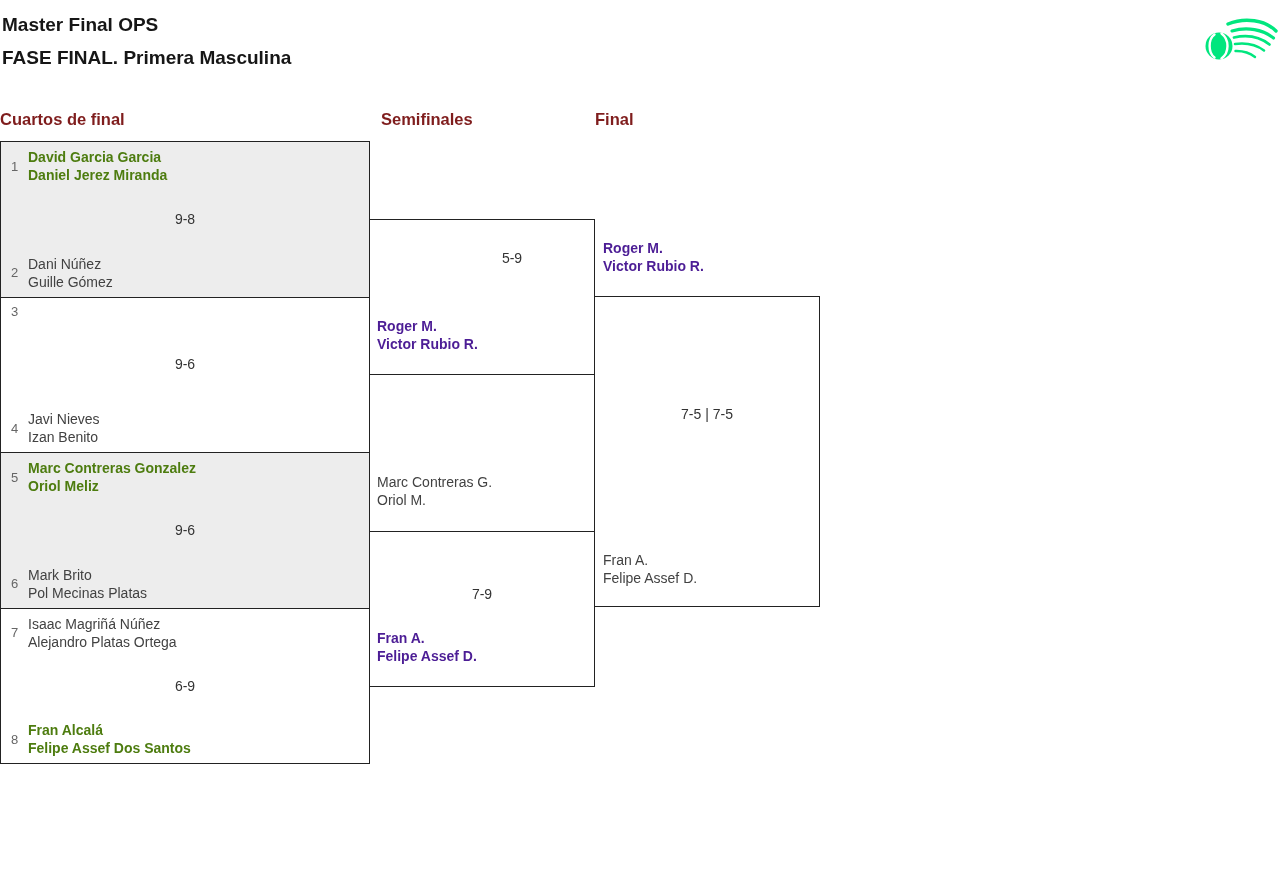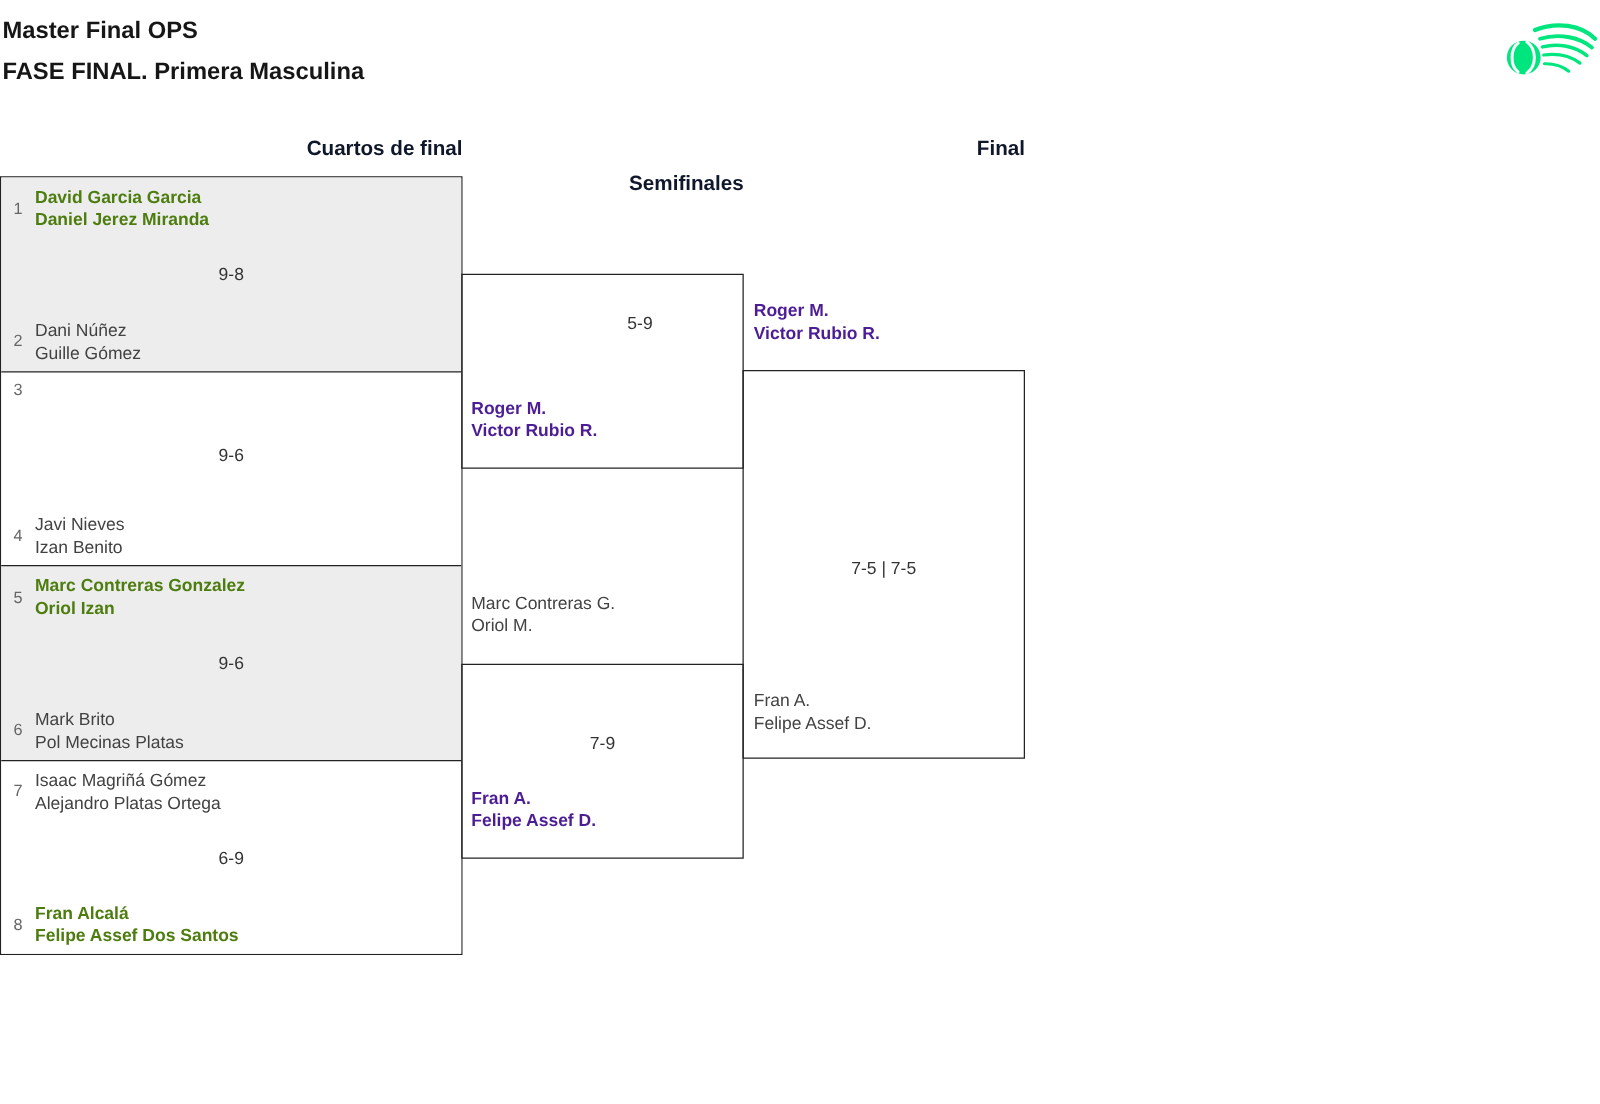--- a/index.html
+++ b/index.html
@@ -1,22 +1,22 @@
 <!DOCTYPE html>
 <html><head>
 <meta charset="utf-8">
 <style>
   html,body{margin:0;padding:0;background:#fff;}
   .canvas{position:relative;width:1280px;height:883px;background:#ffffff;overflow:hidden;
           font-family:"Liberation Sans",sans-serif;color:#1a1a1a;}
   .title{position:absolute;left:2px;top:8px;font-size:19px;font-weight:700;line-height:33px;color:#161616;}
   .logo{position:absolute;left:1202px;top:16px;width:76px;height:50px;}
-  .col-header{position:absolute;top:110px;font-size:16.5px;font-weight:600;color:#0f172a;text-align:right;}
+  .col-header{position:absolute;top:110px;font-size:16.5px;font-weight:600;color:#7f1d1d;text-align:left;}
   #hdr-qf{left:0;width:370px;}
-  #hdr-sf{left:370px;width:225px;margin-top:28px;}
+  #hdr-sf{left:381px;width:225px;}
   #hdr-f{left:595px;width:225px;}
 
   .qf{position:absolute;left:0;top:141px;width:370px;height:623px;border:1px solid #222;
       box-sizing:border-box;display:flex;flex-direction:column;}
   .qf-block{flex:1;display:flex;flex-direction:column;justify-content:space-between;
             padding:6px 0;box-sizing:border-box;background:#ffffff;}
   .qf-block + .qf-block{border-top:1px solid #222;}
   .qf-block.shaded{background:#ededed;}
   .team-row{display:flex;align-items:center;}
   .seed{width:27px;text-align:center;font-size:13px;color:#666;flex:0 0 27px;}
@@ -34,21 +34,21 @@
   #adv-sf1-t{left:377px;top:161px;}
   #adv-sf1-b{left:377px;top:317px;}
   #adv-sf2-t{left:377px;top:473px;}
   #adv-sf2-b{left:377px;top:629px;}
   #adv-f-t{left:603px;top:239px;}
   #adv-f-b{left:603px;top:551px;}
 
   .match-score{position:absolute;width:226px;text-align:center;font-size:14px;color:#333;line-height:18px;}
   #score-sf1{left:369px;top:249px;padding-left:30px;}
   #score-sf2{left:369px;top:561px;margin-top:24px;}
-  #score-f{left:594px;top:405px;margin-top:40px;}
+  #score-f{left:594px;top:405px;}
 </style>
 </head>
 <body>
 
 <div class="canvas">
 
   <div class="title">
     <div>Master Final OPS</div>
     <div>FASE FINAL. Primera Masculina</div>
   </div>
@@ -100,38 +100,38 @@
           <div>Izan Benito</div>
         </div>
       </div>
     </div>
 
     <div class="qf-block shaded">
       <div class="team-row">
         <span class="seed">5</span>
         <div class="names winner">
           <div>Marc Contreras Gonzalez</div>
-          <div>Oriol Izan</div>
+          <div>Oriol Meliz</div>
         </div>
       </div>
       <div class="qf-score">9-6</div>
       <div class="team-row">
         <span class="seed">6</span>
         <div class="names">
           <div>Mark Brito</div>
           <div>Pol Mecinas Platas</div>
         </div>
       </div>
     </div>
 
     <div class="qf-block">
       <div class="team-row">
         <span class="seed">7</span>
         <div class="names">
-          <div>Isaac Magriñá Gómez</div>
+          <div>Isaac Magriñá Núñez</div>
           <div>Alejandro Platas Ortega</div>
         </div>
       </div>
       <div class="qf-score">6-9</div>
       <div class="team-row">
         <span class="seed">8</span>
         <div class="names winner">
           <div>Fran Alcalá</div>
           <div>Felipe Assef Dos Santos</div>
         </div>

